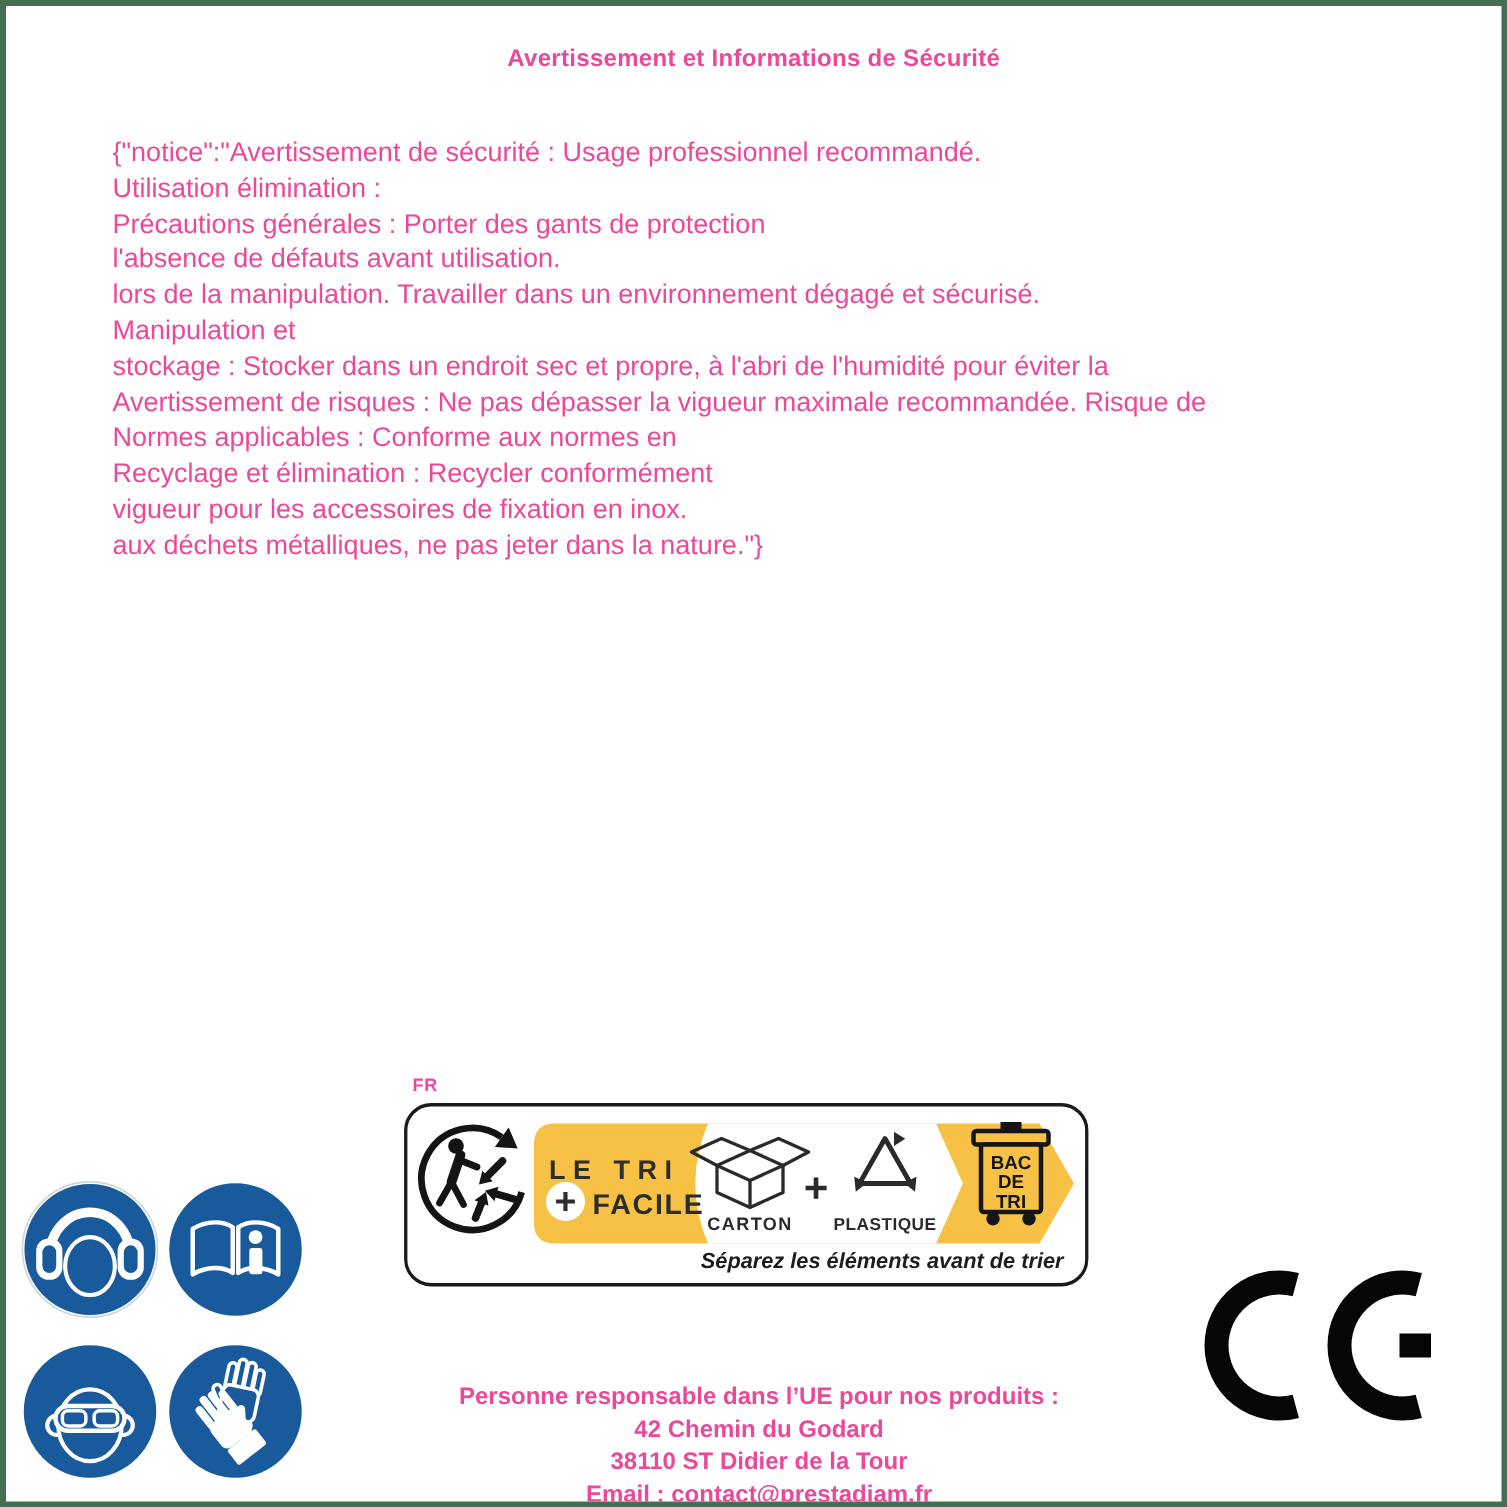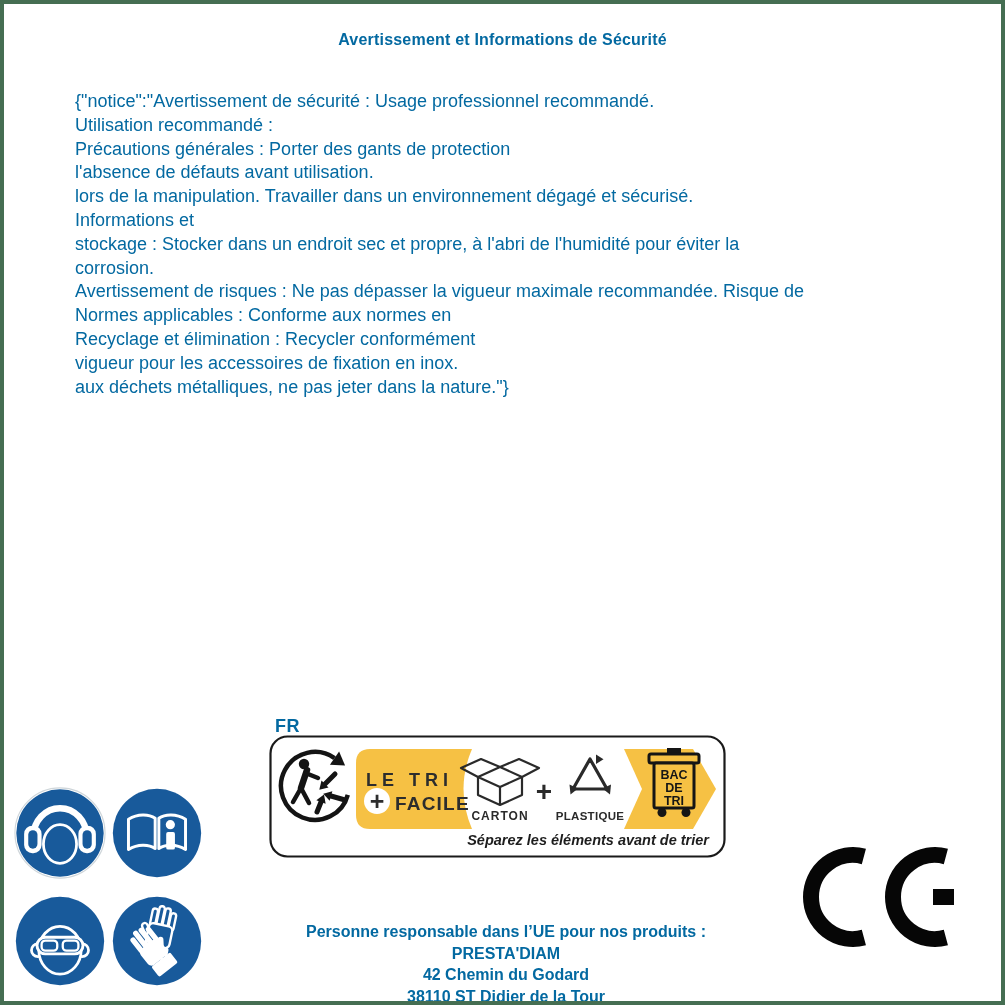--- a/index.html
+++ b/index.html
@@ -1,40 +1,40 @@
 <!DOCTYPE html>
 <html><head>
 <meta charset="utf-8">
 <style>
   * { margin:0; padding:0; box-sizing:border-box; }
   html,body { background:#ffffff; }
   .page {
     position:relative; width:1005px; height:1005px;
     background:#ffffff; border:4px solid #456e52;
-    font-family:"Liberation Sans", sans-serif; color:#0369a1;
+    font-family:"Liberation Sans", sans-serif; color:#ec4899;
     overflow:hidden;
   }
   .title {
     position:absolute; top:27px; left:0; width:100%;
     text-align:center; font-size:16px; font-weight:bold;
     letter-spacing:0.2px;
   }
   .notice {
     position:absolute; left:71px; top:86px; width:880px;
     font-size:18px; line-height:23.8px;
   }
   .notice-line { white-space:nowrap; }
   .icon-svg { position:absolute; width:92px; height:92px; }
   #icon-ear     { left:10px;  top:783px; }
   #icon-manual  { left:107px; top:783px; }
   #icon-goggles { left:10px;  top:891px; }
   #icon-gloves  { left:107px; top:891px; }
   .fr-label {
     position:absolute; left:271px; top:712px;
-    font-size:18px; font-weight:bold; letter-spacing:0.5px;
+    font-size:12px; font-weight:bold; letter-spacing:0.5px;
   }
   .infotri { position:absolute; left:265px; top:731px; }
   .contact {
     position:absolute; left:252px; top:869px; width:500px;
     text-align:center; font-size:16px; font-weight:bold;
     line-height:21.6px;
     margin-top:48px;
   }
   .contact-line { white-space:nowrap; }
   .ce-logo { position:absolute; left:792px; top:840px; }
@@ -43,27 +43,26 @@
 </head>
 <body>
 
 <div class="page">
 
   <h1 class="title">Avertissement et Informations de Sécurité</h1>
 
   <div class="notice">
 
   <div class="notice-line">{"notice":"Avertissement de sécurité : Usage professionnel recommandé.</div>
-      <div class="notice-line">Utilisation recommandé :</div>
+      <div class="notice-line">Utilisation élimination :</div>
       <div class="notice-line">Précautions générales : Porter des gants de protection</div>
       <div class="notice-line">l'absence de défauts avant utilisation.</div>
       <div class="notice-line">lors de la manipulation. Travailler dans un environnement dégagé et sécurisé.</div>
-      <div class="notice-line">Informations et</div>
+      <div class="notice-line">Manipulation et</div>
       <div class="notice-line">stockage : Stocker dans un endroit sec et propre, à l'abri de l'humidité pour éviter la</div>
-      <div class="notice-line">corrosion.</div>
       <div class="notice-line">Avertissement de risques : Ne pas dépasser la vigueur maximale recommandée. Risque de</div>
       <div class="notice-line">Normes applicables : Conforme aux normes en</div>
       <div class="notice-line">Recyclage et élimination : Recycler conformément</div>
       <div class="notice-line">vigueur pour les accessoires de fixation en inox.</div>
       <div class="notice-line">aux déchets métalliques, ne pas jeter dans la nature."}</div>
     </div>
 
   <svg id="icon-ear" class="icon-svg" viewBox="0 0 100 100">
     <circle cx="50" cy="50" r="49" fill="none" stroke="#cfd6da" stroke-width="1.2"></circle>
     <circle cx="50" cy="50" r="47.5" fill="#185A9B"></circle>
@@ -173,21 +172,20 @@
       <text x="405" y="57" text-anchor="middle" font-size="12.5" font-weight="bold" fill="#151515">DE</text>
       <text x="405" y="70" text-anchor="middle" font-size="12.5" font-weight="bold" fill="#151515">TRI</text>
     </g>
 
     <text x="440" y="110" text-anchor="end" font-size="14.5" font-style="italic" font-weight="bold" fill="#1d1d1d">Séparez les éléments avant de trier</text>
   </svg>
 
   <div class="contact">
 
   <div class="contact-line">Personne responsable dans l’UE pour nos produits :</div>
-      <div class="contact-line">PRESTA'DIAM</div>
       <div class="contact-line">42 Chemin du Godard</div>
       <div class="contact-line">38110 ST Didier de la Tour</div>
       <div class="contact-line">Email : contact@prestadiam.fr</div>
     </div>
 
   <svg class="ce-logo" width="160" height="106" viewBox="0 0 160 106">
     <path d="M 67.87,12.43 A 42 42 0 1 0 67.87,93.57" fill="none" stroke="#060606" stroke-width="16"></path>
     <path d="M 149.87,12.43 A 42 42 0 1 0 149.87,93.57" fill="none" stroke="#060606" stroke-width="16"></path>
     <rect x="137" y="45" width="21" height="16" fill="#060606"></rect>
   </svg>

